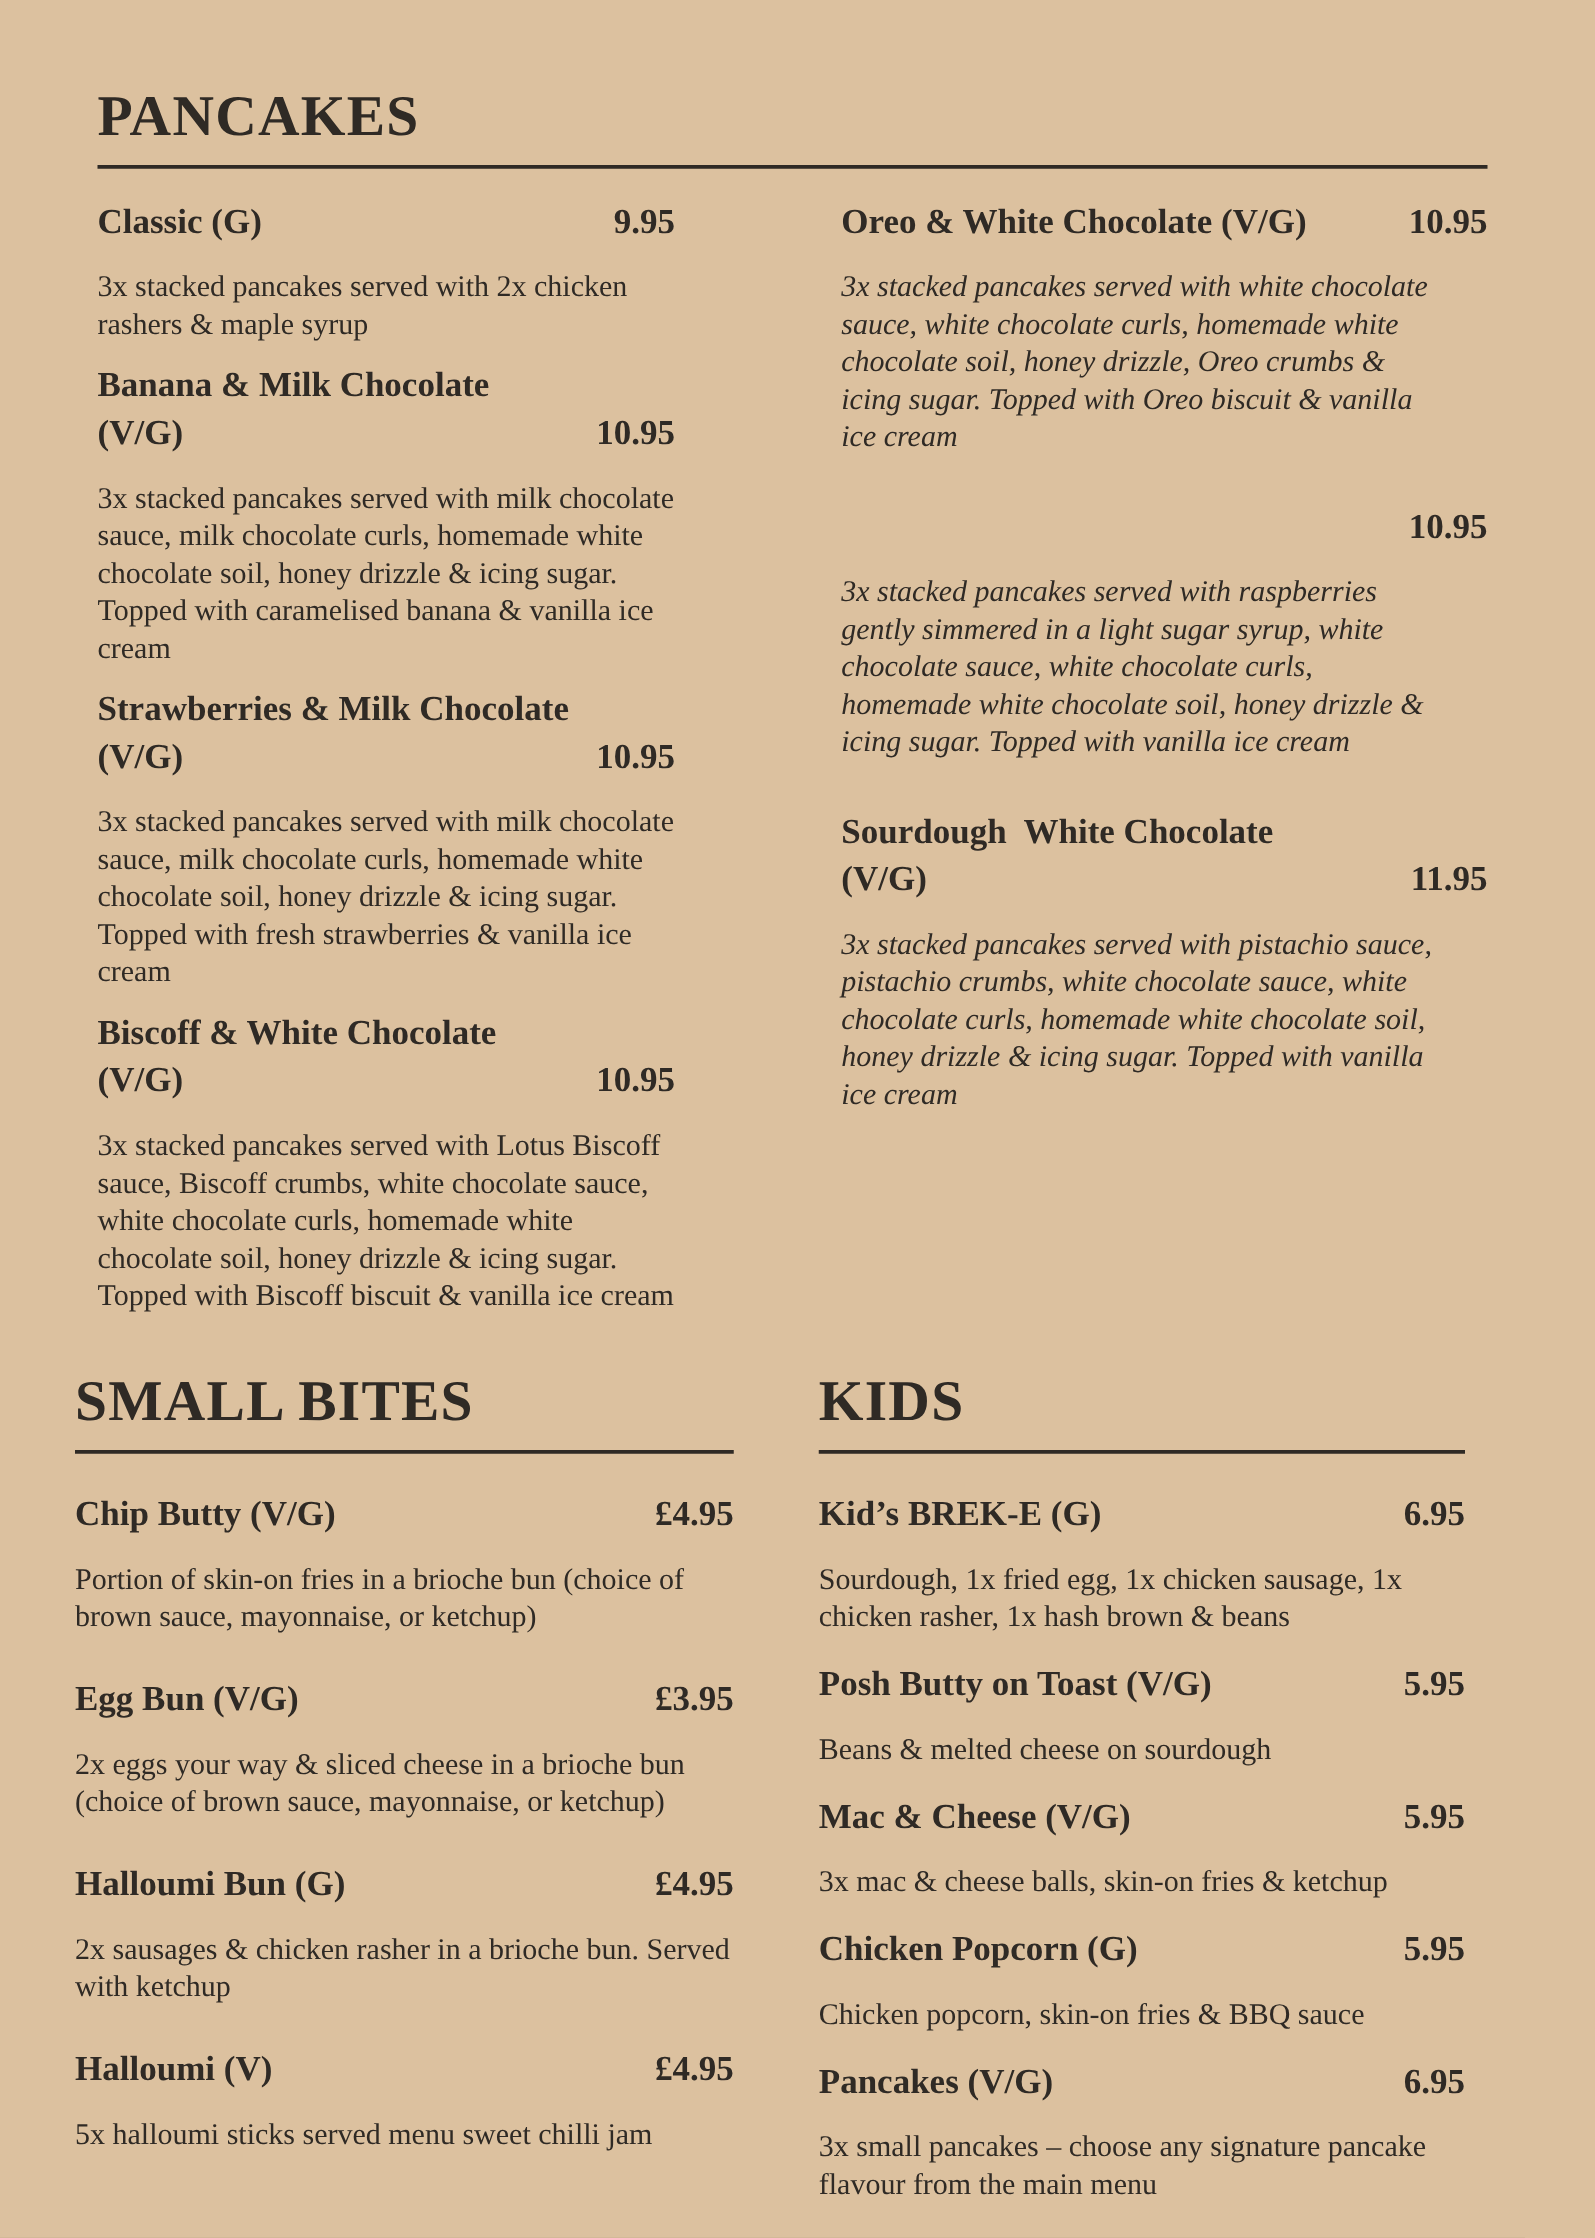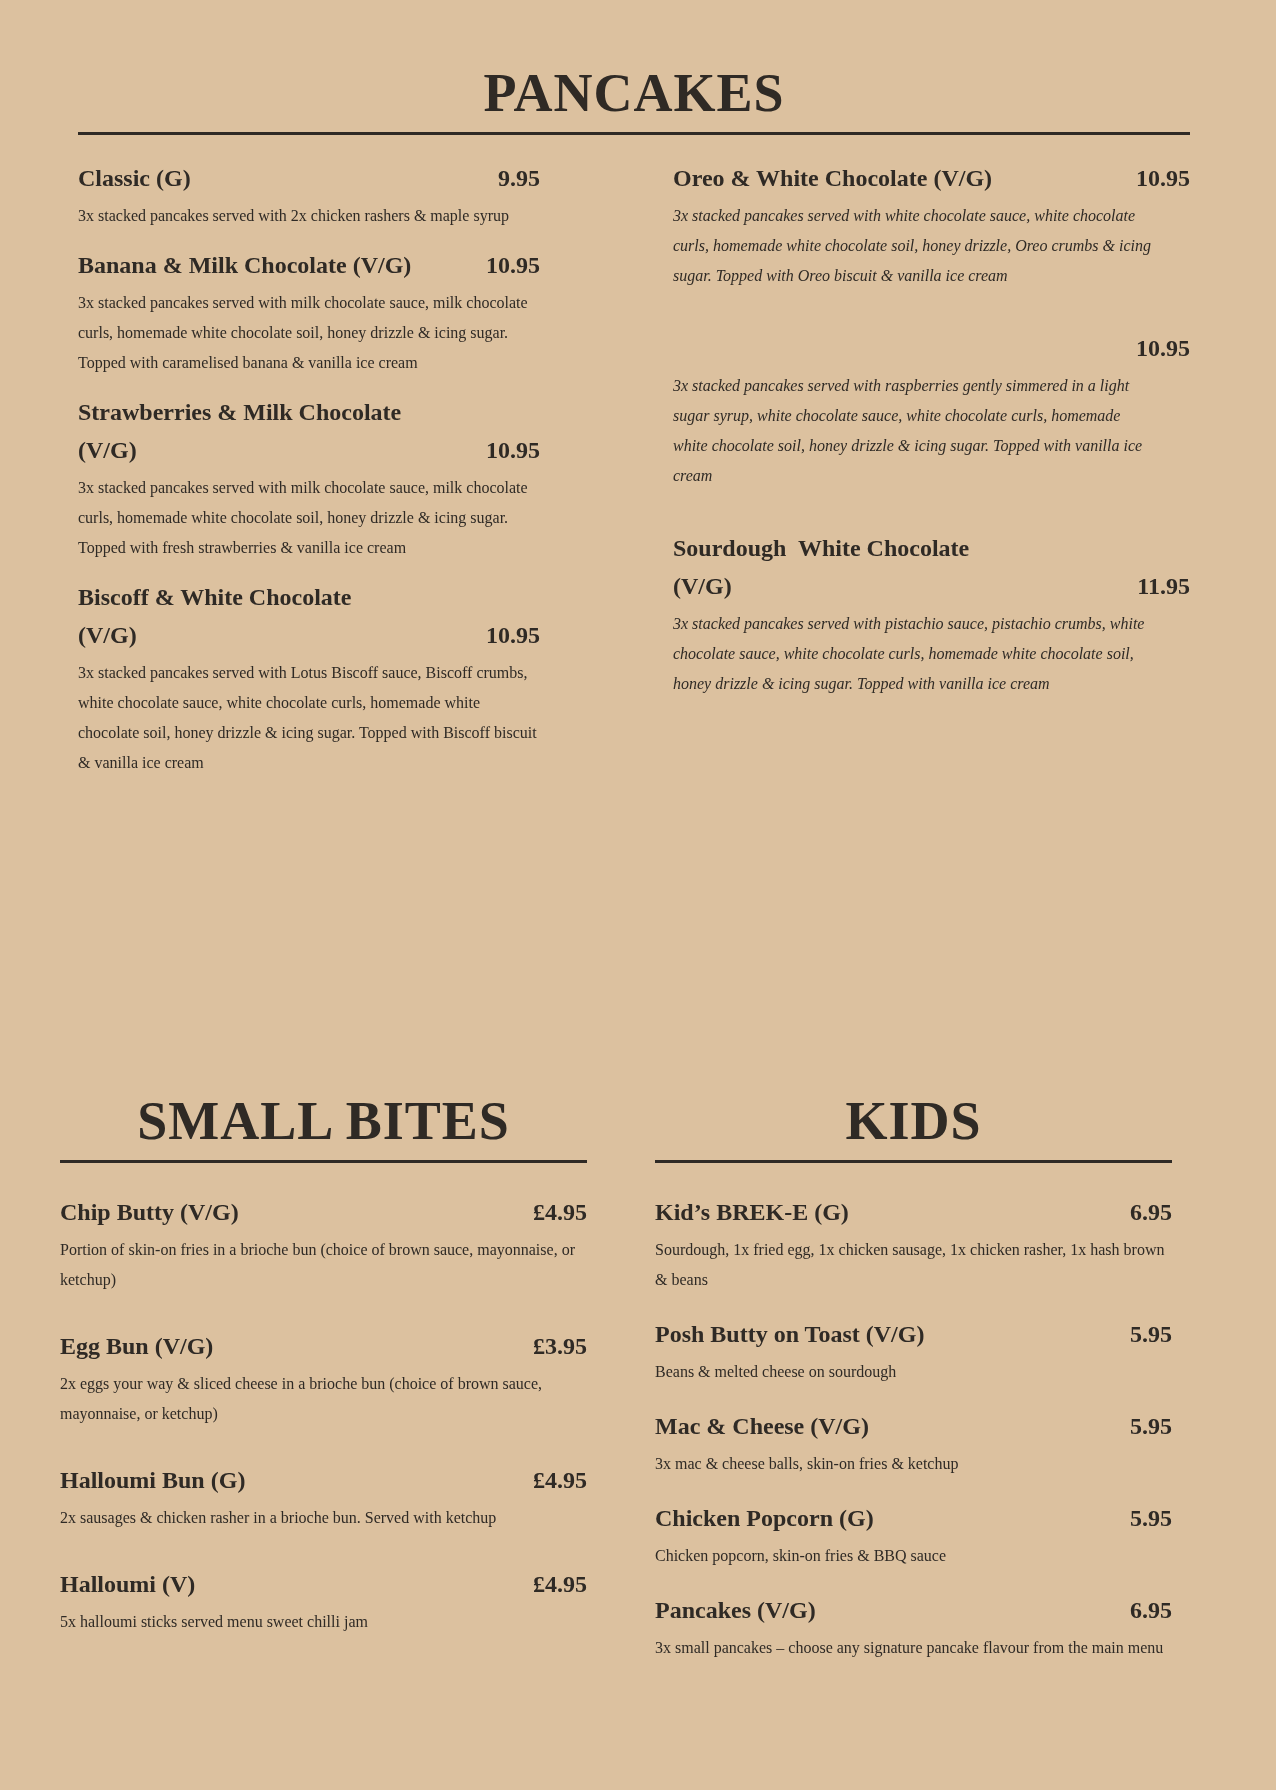--- a/index.html
+++ b/index.html
@@ -12,37 +12,37 @@
     position:relative;
     width:1276px;height:1790px;
     background:var(--paper);
     color:var(--ink);
     font-family:"Liberation Serif","DejaVu Serif",serif;
     overflow:hidden;
     margin:0 auto;
   }
   .top{position:absolute;left:78px;top:64px;width:1112px;}
   .section-title{
-    text-align:center;
-    font-size:54px;font-weight:700;letter-spacing:1px;
+    text-align:left;
+    font-size:46px;font-weight:700;letter-spacing:1px;
     line-height:58px;
   }
   .rule-full{border-top:3px solid var(--ink);margin-top:10px;}
   .pan-cols{display:flex;justify-content:space-between;margin-top:24px;}
   .pan-left{width:462px;}
   .pan-right{width:517px;}
   .item{margin-bottom:15px;}
   .pan-right .item{margin-bottom:38px;}
   .title-row{
     display:flex;align-items:flex-end;
-    font-weight:700;font-size:24px;line-height:38px;
+    font-weight:700;font-size:28px;line-height:38px;
   }
   .name{white-space:pre-wrap;}
   .price{margin-left:auto;padding-left:14px;white-space:nowrap;}
-  .desc{font-size:16px;line-height:30px;margin-top:4px;}
+  .desc{font-size:24px;line-height:30px;margin-top:18px;}
   .pan-right .desc{max-width:484px;font-style:italic;}
   .bottom{
     position:absolute;left:60px;top:1092px;width:1112px;
     display:flex;justify-content:space-between;
   }
   .sb-col{width:527px;}
   .kids-col{width:517px;}
   .rule-col{border-top:3px solid var(--ink);margin-top:10px;margin-bottom:30px;}
   .sb-col .item{margin-bottom:32px;}
   .kids-col .item{margin-bottom:20px;}

